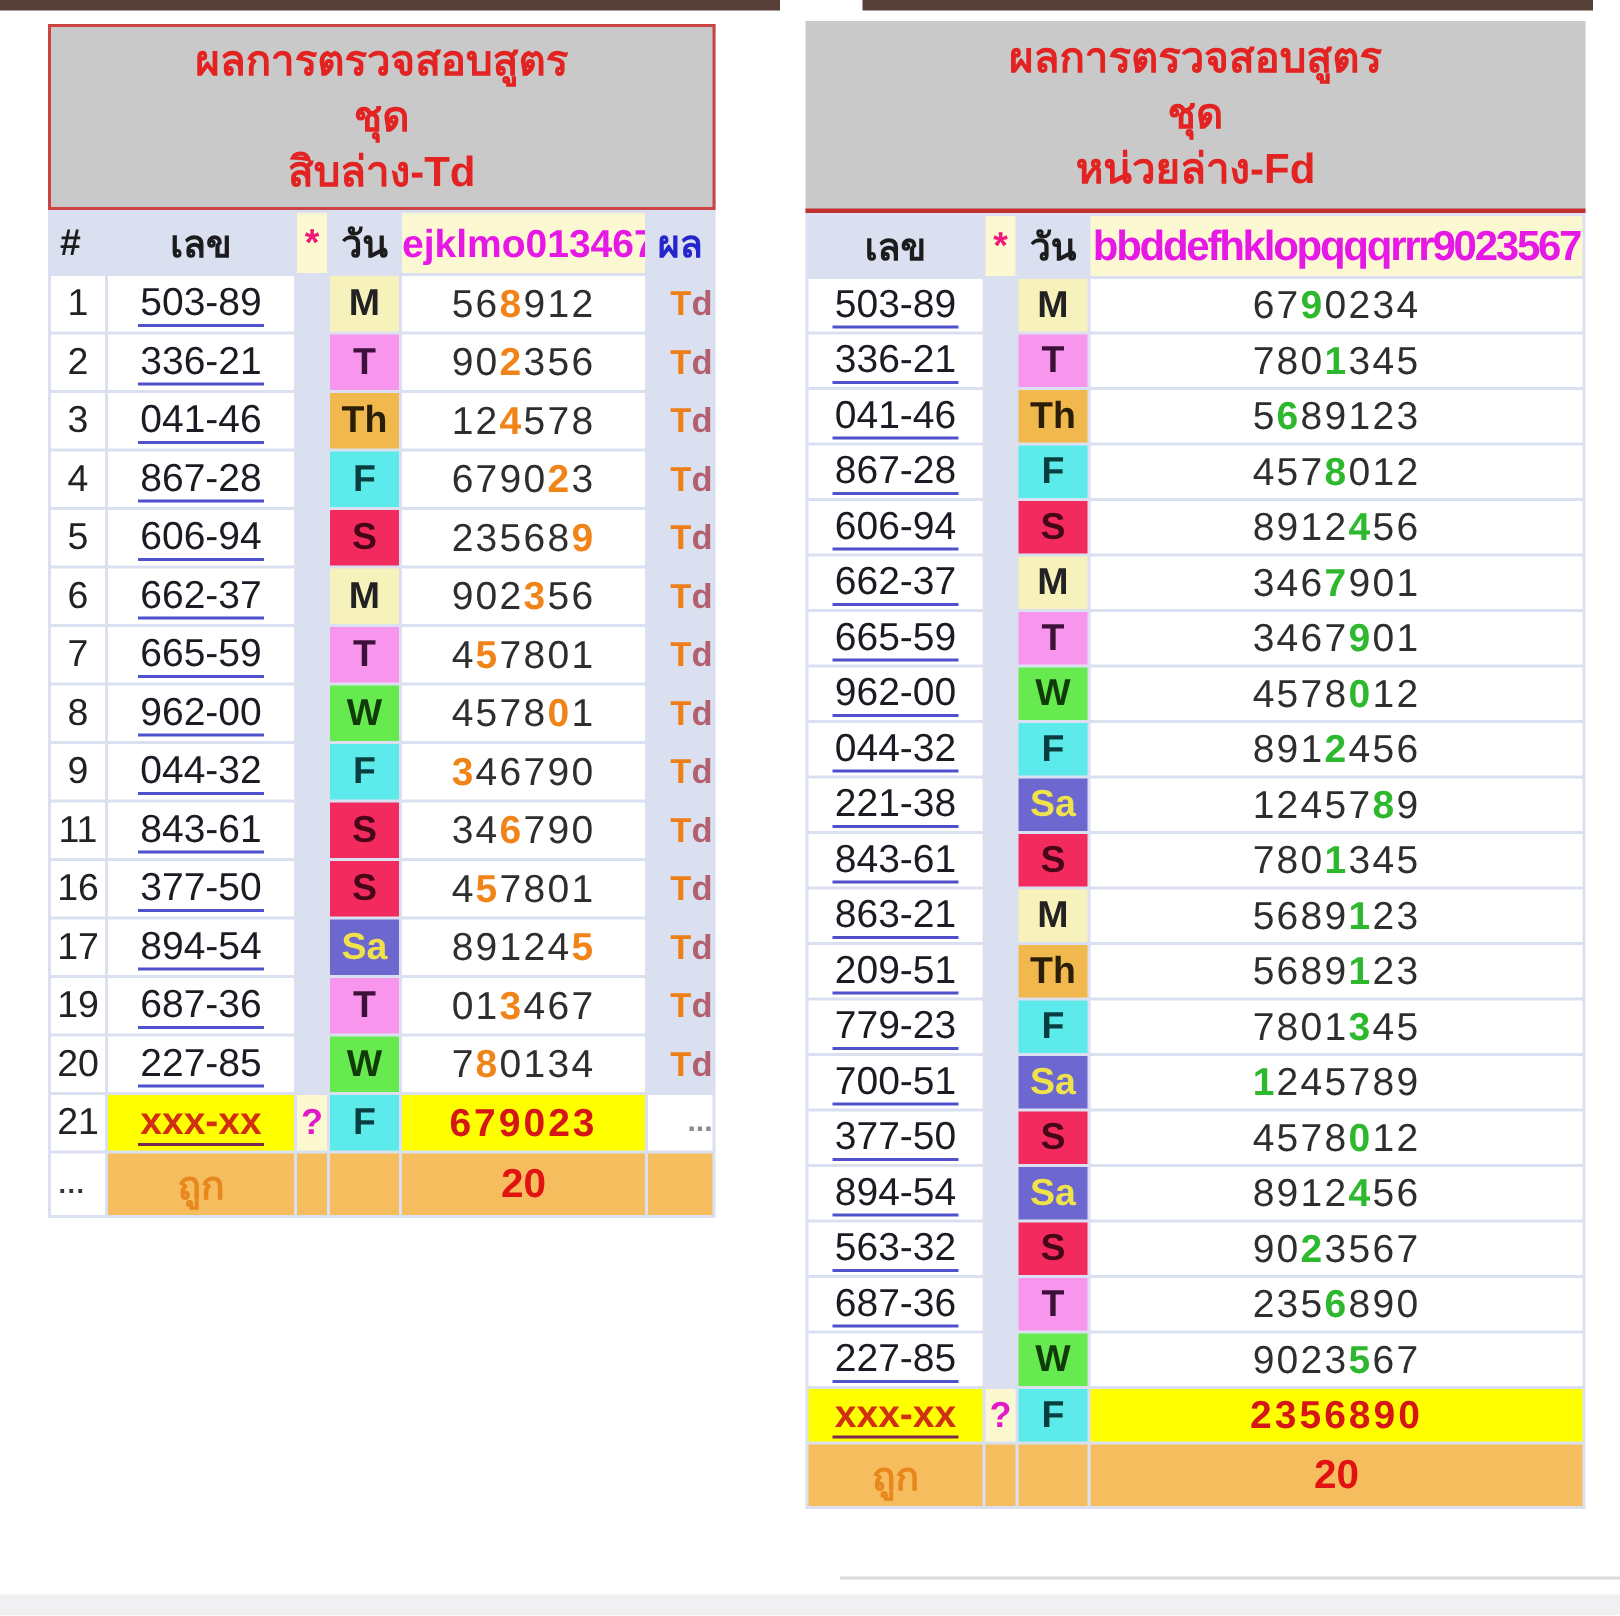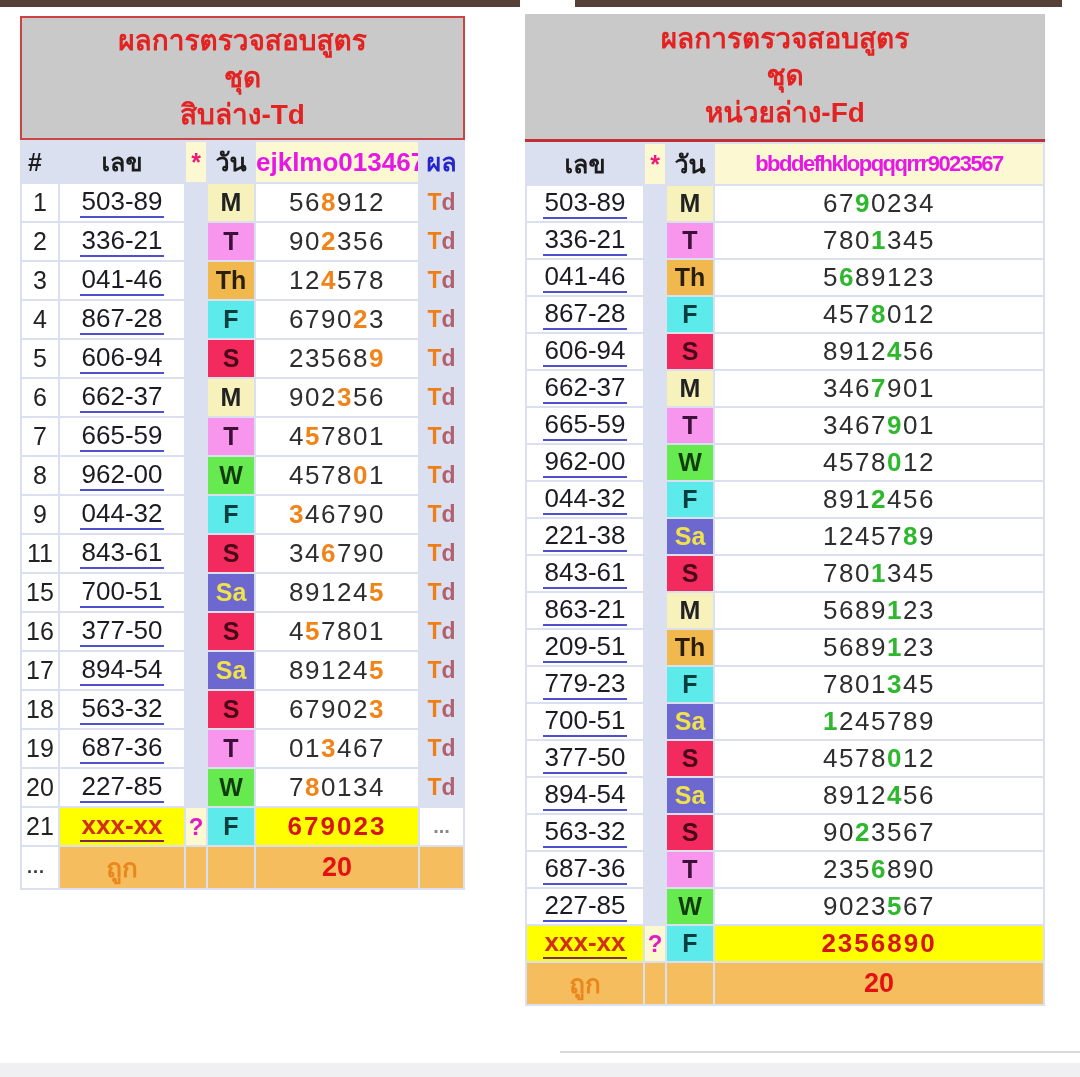--- a/index.html
+++ b/index.html
@@ -9,21 +9,21 @@
     overflow:hidden;
   }
   
   .topbar{position:absolute;top:0;height:7px;background:#574038;}
   .topbar.seg-a{left:0;width:520px;}
   .topbar.seg-b{left:575px;width:487px;}
   
   .right-rule{position:absolute;left:560px;right:0;top:1051px;height:2px;background:#dadad8;}
   .bottom-strip{position:absolute;left:0;right:0;bottom:0;height:14px;background:#f0eff1;}
 
-  .content{display:flex;padding:16px 0 0 20px;gap:60px;align-items:flex-start;}
+  .content{display:flex;padding:16px 0 0 32px;gap:60px;align-items:flex-start;}
   .panel{display:block;}
   .panel-left{width:445px;}
   .panel-right{width:520px;margin-top:-2px;}
 
   .title-box{
     background:#c9c9c9;text-align:center;color:#e32222;font-weight:bold;
     font-size:28px;line-height:37px;padding:4px 0 5px;
   }
   .title-box-left{border:2px solid #cc4343;}
   .title-box-right{border-bottom:3px solid #c03030;padding:6px 0 8px;}
@@ -32,31 +32,31 @@
   .tbl-left{width:445px;}
   .tbl-right{width:520px;}
   .tbl th,.tbl td{padding:0;text-align:center;overflow:hidden;white-space:nowrap;vertical-align:middle;}
   .tbl-left th,.tbl-left td{height:37px;}
   .tbl-right th,.tbl-right td{height:35px;}
 
   thead th{background:#dbe0f1;font-size:25px;color:#1c1c1c;font-weight:600;}
   th.h-num{text-align:left;padding-left:6px;}
   th.h-star{background:#fbf8d2;color:#f01878;font-weight:700;}
   th.h-seq{background:#fbf8d2;color:#e618e6;font-weight:700;font-size:26px;}
-  th.h-seq-right{font-size:22px;letter-spacing:-1.5px;}
+  th.h-seq-right{font-size:28px;letter-spacing:-1.5px;}
   th.h-result{color:#2525cc;font-weight:700;}
 
   td.c-num{background:#ffffff;font-size:25px;color:#222222;}
   td.c-number{background:#ffffff;}
   .numlink{font-size:26px;color:#1b1b24;border-bottom:2px solid #5050cc;padding:0 2px 1px;display:inline-block;line-height:28px;}
   td.c-star{font-size:24px;color:#e318c8;font-weight:700;}
   td.c-day{font-size:25px;font-weight:600;}
   td.c-seq{background:#ffffff;font-size:26px;color:#2e2e2e;letter-spacing:1.5px;}
   td.c-seq .hl{font-weight:700;}
-  td.c-result{font-size:23px;font-weight:700;}
+  td.c-result{font-size:23px;font-weight:700;text-align:right;}
   .td-t{color:#ee7e18;}
   .td-d{color:#b2606e;}
 
   
   td.sp-number{background:#ffff00;}
   .sp-link{color:#d03010;font-weight:700;border-bottom:2px solid #7a2a50;}
   td.sp-star{background:#fcf9d0;}
   td.sp-seq{background:#ffff00;color:#d41616;font-weight:700;letter-spacing:2px;}
   td.sp-result{background:#ffffff;color:#8a8a8a;font-size:20px;font-weight:700;}
 
@@ -173,49 +173,33 @@
           </tr>
           <tr>
             <td class="c-num">11</td>
             <td class="c-number"><span class="numlink">843-61</span></td>
             <td class="c-star"></td>
             <td class="c-day" style="background:#f22a5e;color:#470718">S</td>
             <td class="c-seq"><span>3</span><span>4</span><span class="hl" style="color:#f08418">6</span><span>7</span><span>9</span><span>0</span></td>
             <td class="c-result"><span class="td-t">T</span><span class="td-d">d</span></td>
           </tr>
           <tr>
-            <td class="c-num">15</td>
-            <td class="c-number"><span class="numlink">700-51</span></td>
+            <td class="c-num">16</td>
+            <td class="c-number"><span class="numlink">377-50</span></td>
+            <td class="c-star"></td>
+            <td class="c-day" style="background:#f22a5e;color:#470718">S</td>
+            <td class="c-seq"><span>4</span><span class="hl" style="color:#f08418">5</span><span>7</span><span>8</span><span>0</span><span>1</span></td>
+            <td class="c-result"><span class="td-t">T</span><span class="td-d">d</span></td>
+          </tr>
+          <tr>
+            <td class="c-num">17</td>
+            <td class="c-number"><span class="numlink">894-54</span></td>
             <td class="c-star"></td>
             <td class="c-day" style="background:#6c68cf;color:#f0e24a">Sa</td>
             <td class="c-seq"><span>8</span><span>9</span><span>1</span><span>2</span><span>4</span><span class="hl" style="color:#f08418">5</span></td>
-            <td class="c-result"><span class="td-t">T</span><span class="td-d">d</span></td>
-          </tr>
-          <tr>
-            <td class="c-num">16</td>
-            <td class="c-number"><span class="numlink">377-50</span></td>
-            <td class="c-star"></td>
-            <td class="c-day" style="background:#f22a5e;color:#470718">S</td>
-            <td class="c-seq"><span>4</span><span class="hl" style="color:#f08418">5</span><span>7</span><span>8</span><span>0</span><span>1</span></td>
-            <td class="c-result"><span class="td-t">T</span><span class="td-d">d</span></td>
-          </tr>
-          <tr>
-            <td class="c-num">17</td>
-            <td class="c-number"><span class="numlink">894-54</span></td>
-            <td class="c-star"></td>
-            <td class="c-day" style="background:#6c68cf;color:#f0e24a">Sa</td>
-            <td class="c-seq"><span>8</span><span>9</span><span>1</span><span>2</span><span>4</span><span class="hl" style="color:#f08418">5</span></td>
-            <td class="c-result"><span class="td-t">T</span><span class="td-d">d</span></td>
-          </tr>
-          <tr>
-            <td class="c-num">18</td>
-            <td class="c-number"><span class="numlink">563-32</span></td>
-            <td class="c-star"></td>
-            <td class="c-day" style="background:#f22a5e;color:#470718">S</td>
-            <td class="c-seq"><span>6</span><span>7</span><span>9</span><span>0</span><span>2</span><span class="hl" style="color:#f08418">3</span></td>
             <td class="c-result"><span class="td-t">T</span><span class="td-d">d</span></td>
           </tr>
           <tr>
             <td class="c-num">19</td>
             <td class="c-number"><span class="numlink">687-36</span></td>
             <td class="c-star"></td>
             <td class="c-day" style="background:#f895ec;color:#3c1038">T</td>
             <td class="c-seq"><span>0</span><span>1</span><span class="hl" style="color:#f08418">3</span><span>4</span><span>6</span><span>7</span></td>
             <td class="c-result"><span class="td-t">T</span><span class="td-d">d</span></td>
           </tr>

